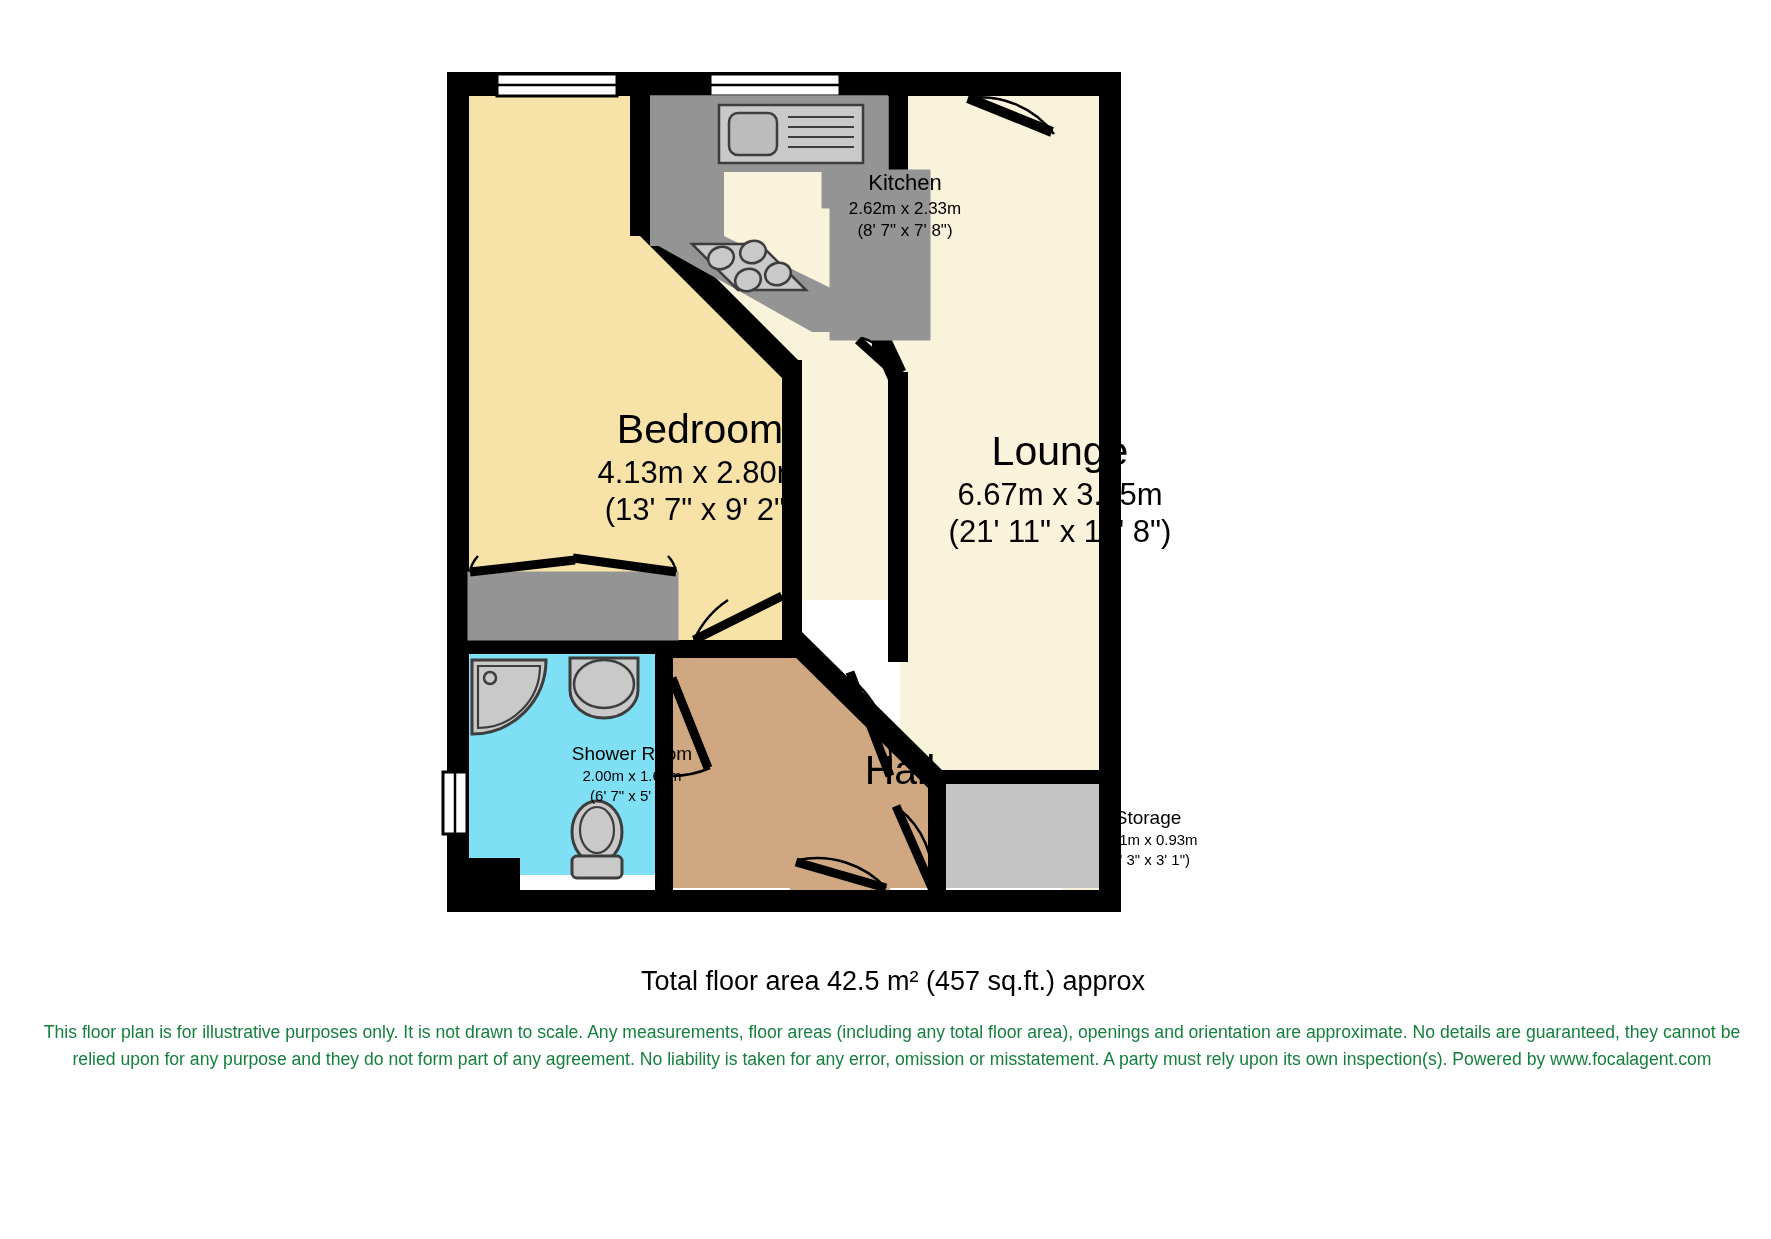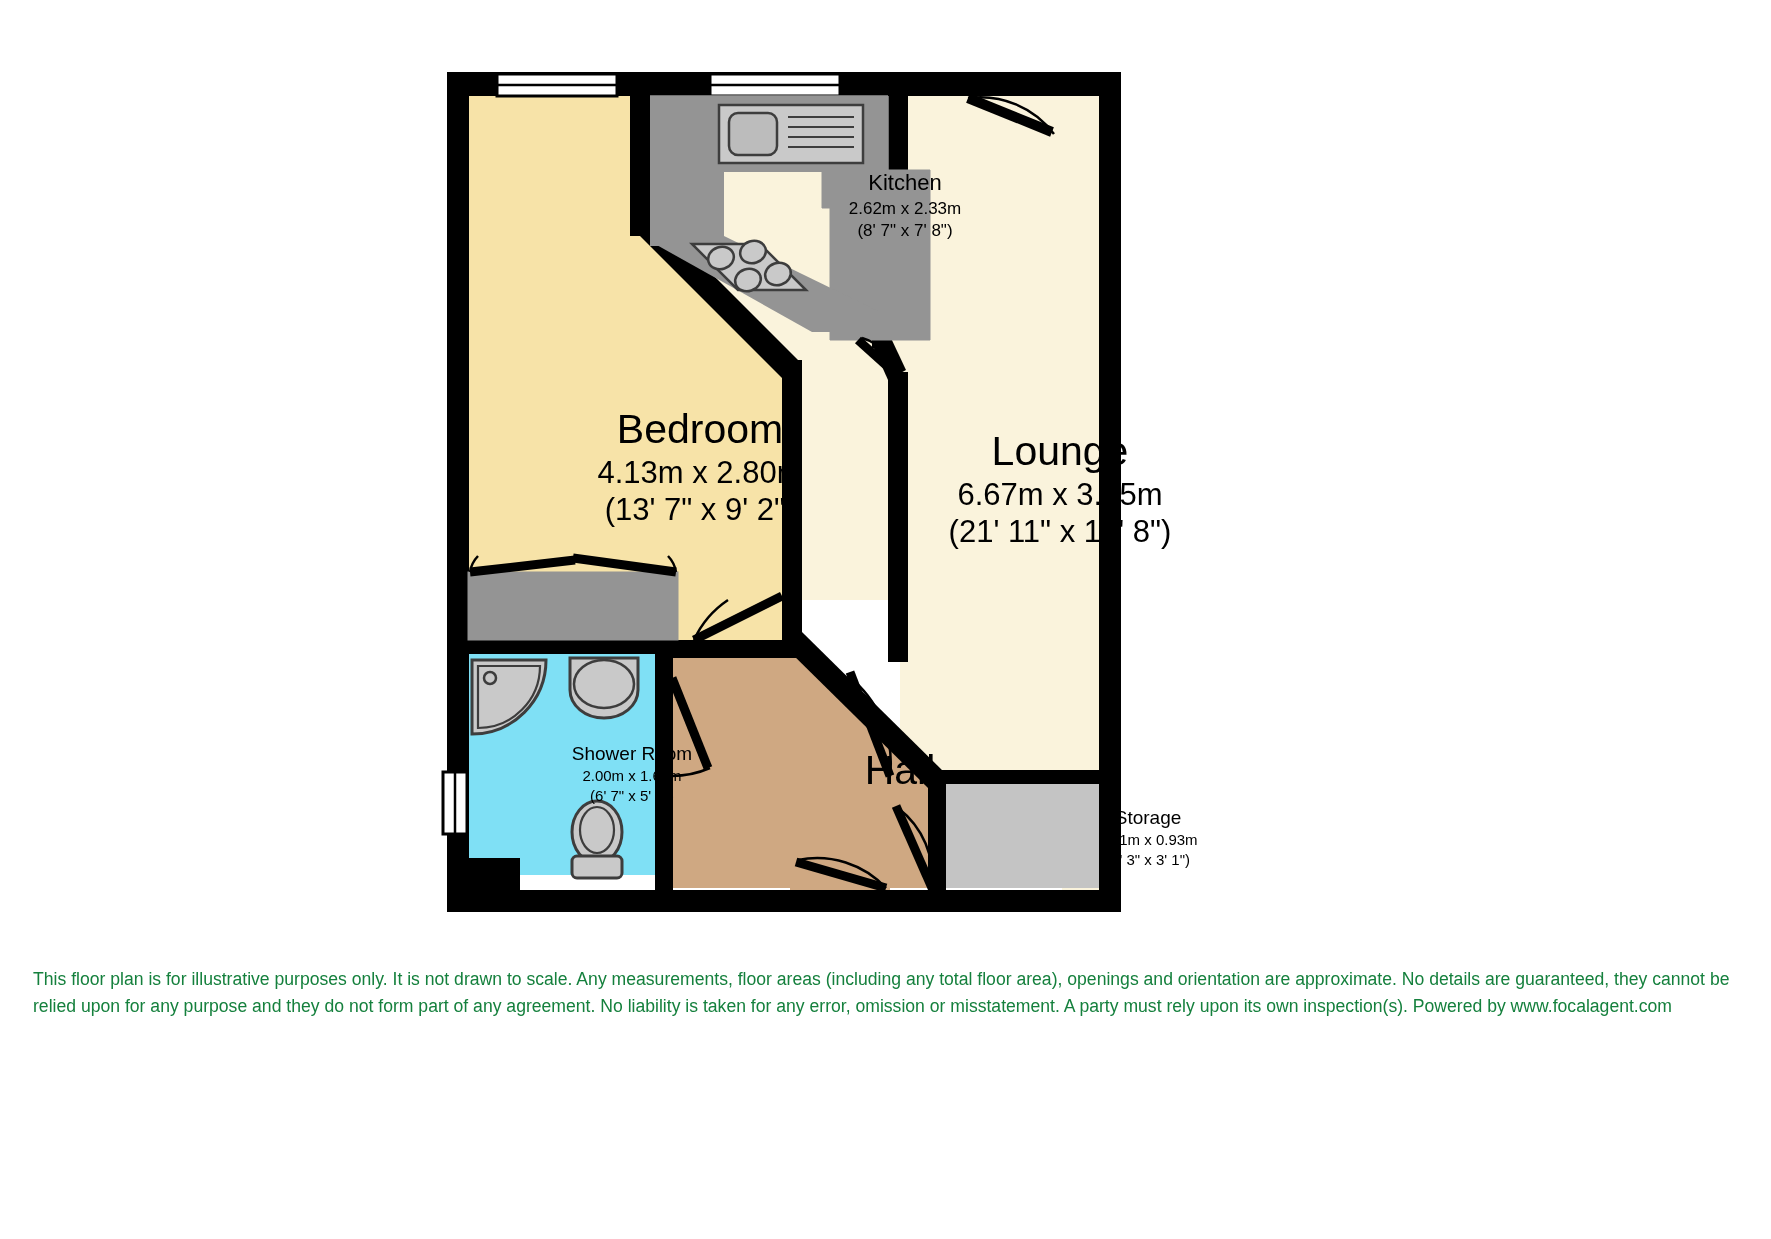--- a/index.html
+++ b/index.html
@@ -14,20 +14,21 @@
     font-family: "Liberation Sans", sans-serif;
     color: #000000;
     overflow: hidden;
     position: relative;
   }
   #floorplan-page {
     position: relative;
     width: 1545px;
     height: 1239px;
     background: #ffffff;
+    text-align: center;
   }
   #plan-svg-wrap {
     position: absolute;
     left: 0;
     top: 0;
     width: 1771px;
     height: 960px;
   }
   svg.plan {
     display: block;
@@ -285,16 +286,17 @@
 
         <text class="room-name name-sm" x="1148" y="824">Storage</text>
         <text class="room-dim dim-sm" x="1148" y="845">1.61m x 0.93m</text>
         <text class="room-dim dim-sm" x="1148" y="865">(5' 3" x 3' 1")</text>
       </g>
 
     </svg>
   </div>
 
   <div id="footer-block">
+    <div id="total-area">Total floor area 42.5 m² (457 sq.ft.) approx</div>
     <div id="disclaimer">This floor plan is for illustrative purposes only. It is not drawn to scale. Any measurements, floor areas (including any total floor area), openings and orientation are approximate. No details are guaranteed, they cannot be relied upon for any purpose and they do not form part of any agreement. No liability is taken for any error, omission or misstatement. A party must rely upon its own inspection(s). Powered by www.focalagent.com</div>
   </div>
 
 </div>
 
 </body></html>

